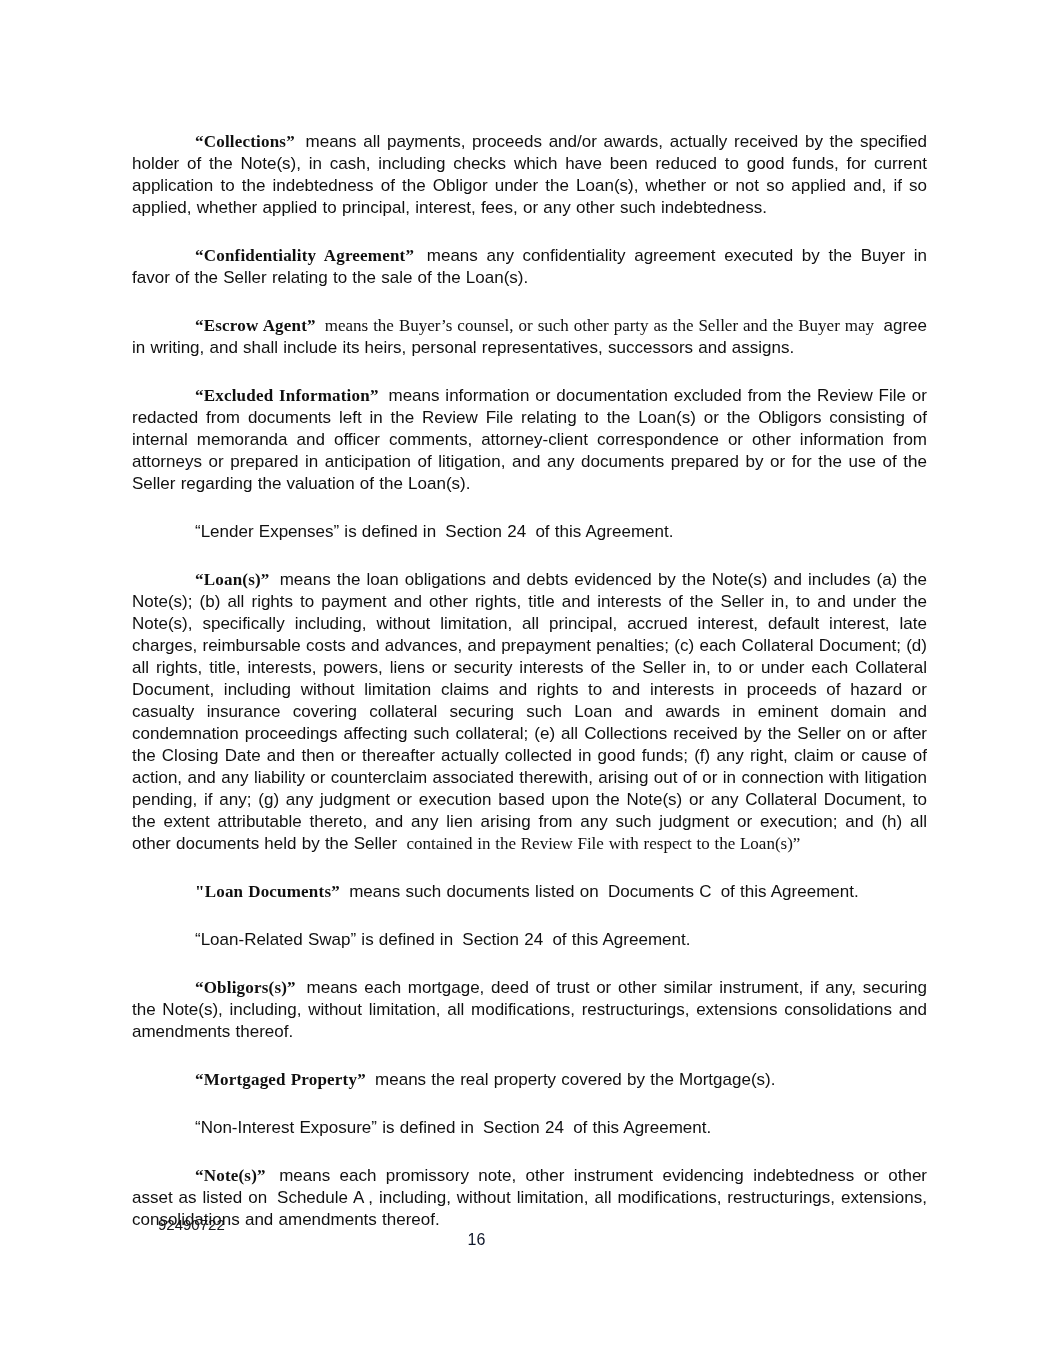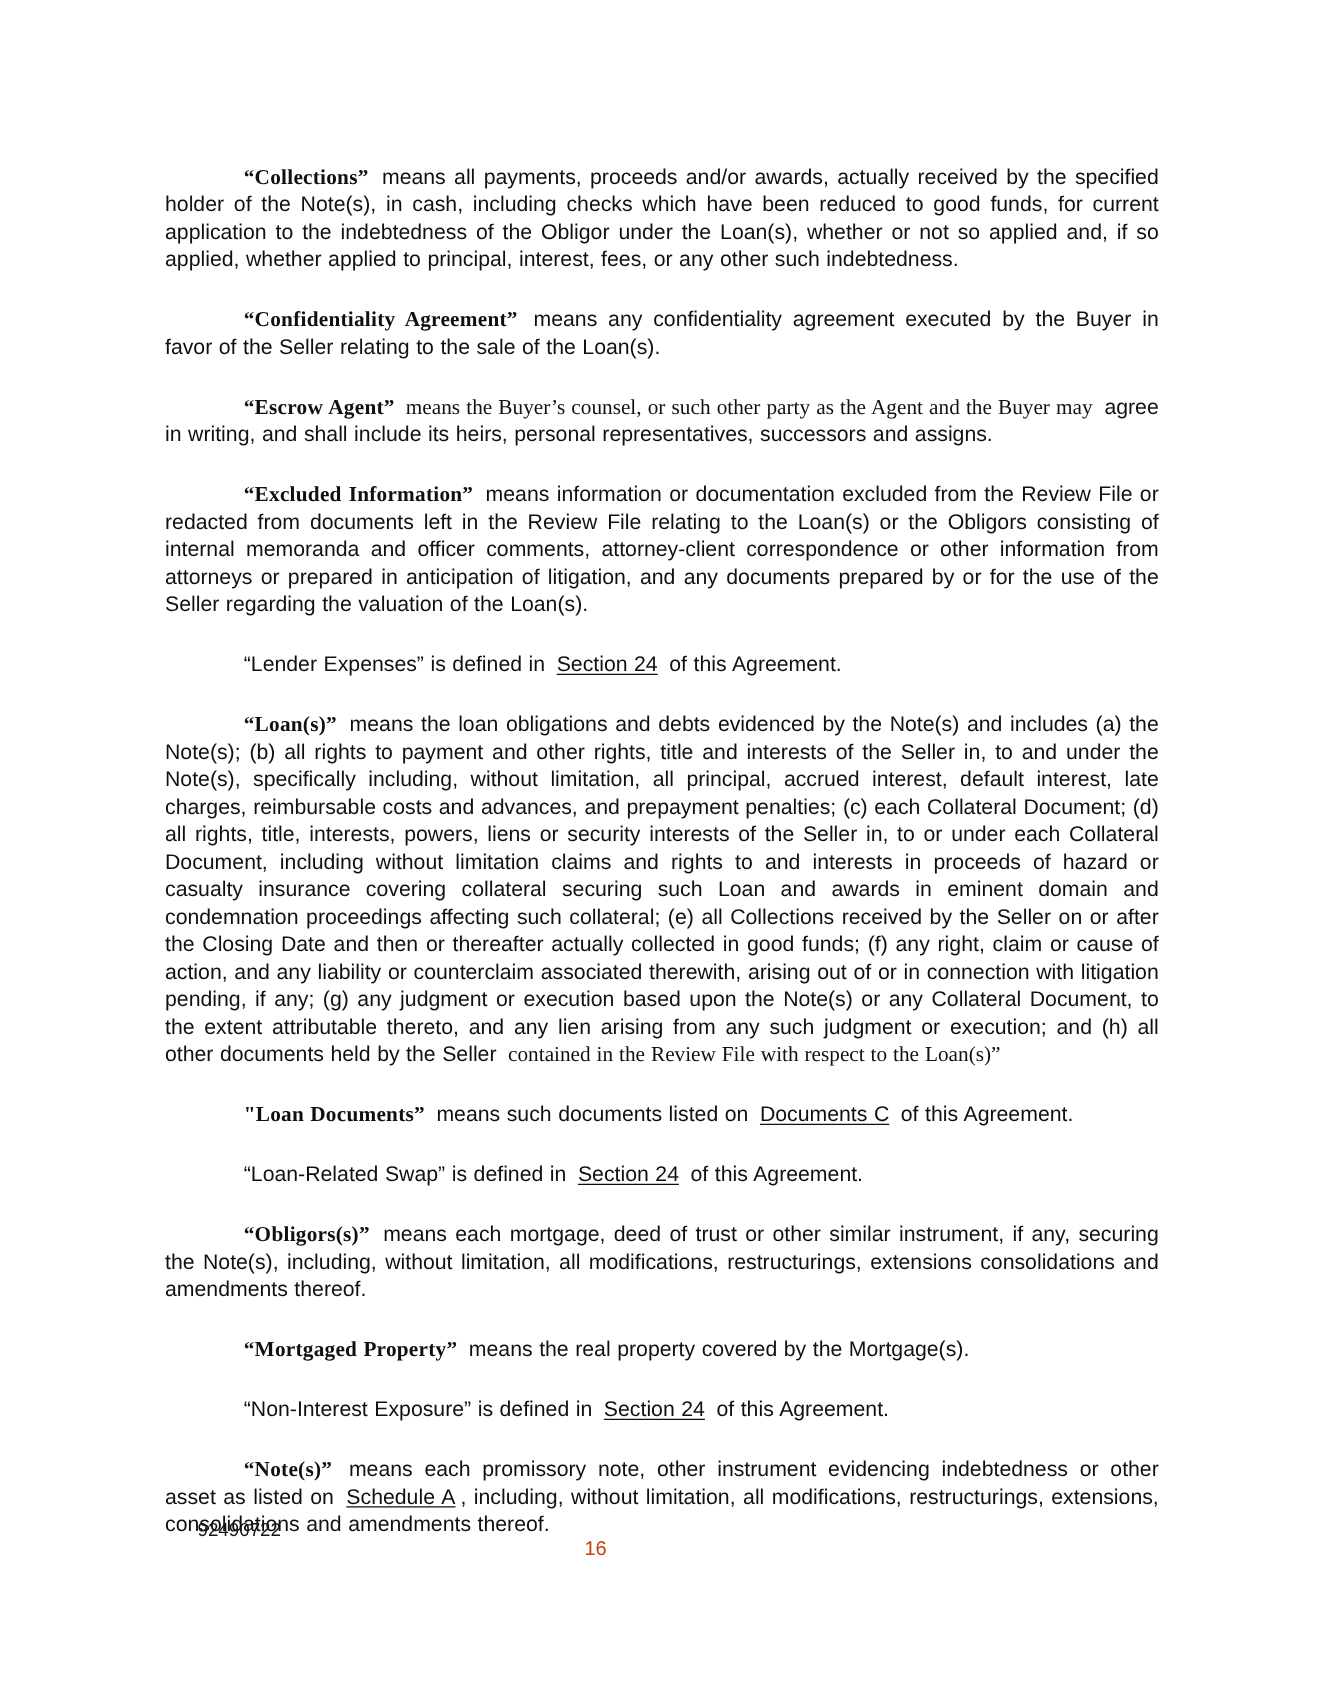--- a/index.html
+++ b/index.html
@@ -34,50 +34,49 @@
   .para:last-child { margin-bottom: 0; }
   .term {
     font-family: "Liberation Serif", serif;
     font-weight: bold;
     letter-spacing: 0.2px;
   }
   .serif {
     font-family: "Liberation Serif", serif;
   }
   .u {
-    text-decoration: underline;
     text-underline-offset: 2px;
   }
   .page-number {
     position: absolute;
     left: 0;
     top: 1227px;
     width: 949px;
     text-align: center;
     font-size: 16px;
-    color: #c2410c;
+    color: #0f172a;
   }
   .doc-number {
     position: absolute;
     left: 124px;
     top: 1212px;
     font-size: 15px;
     color: #151515;
     margin-left: 30px;
   }
 </style>
 </head>
 <body style="background: rgb(255, 255, 255);">
 
 <div class="page">
   <main class="doc">
     <div>
         <p class="para"><span class="term">“Collections”</span><span> means all payments, proceeds and/or awards, actually received by the specified holder of the Note(s), in cash, including checks which have been reduced to good funds, for current application to the indebtedness of the Obligor under the Loan(s), whether or not so applied and, if so applied, whether applied to principal, interest, fees, or any other such indebtedness.</span></p>
         <p class="para"><span class="term">“Confidentiality Agreement”</span><span> means any confidentiality agreement executed by the Buyer in favor of the Seller relating to the sale of the Loan(s).</span></p>
-        <p class="para"><span class="term">“Escrow Agent”</span><span class="serif"> means the Buyer’s counsel, or such other party as the Agent and the Buyer may</span><span> agree in writing, and shall include its heirs, personal representatives, successors and assigns.</span></p>
+        <p class="para"><span class="term">“Escrow Agent”</span><span class="serif"> means the Buyer’s counsel, or such other party as the Seller and the Buyer may</span><span> agree in writing, and shall include its heirs, personal representatives, successors and assigns.</span></p>
         <p class="para"><span class="term">“Excluded Information”</span><span> means information or documentation excluded from the Review File or redacted from documents left in the Review File relating to the Loan(s) or the Obligors consisting of internal memoranda and officer comments, attorney-client correspondence or other information from attorneys or prepared in anticipation of litigation, and any documents prepared by or for the use of the Seller regarding the valuation of the Loan(s).</span></p>
         <p class="para"><span>“Lender Expenses” is defined in </span><span class="u">Section 24</span><span> of this Agreement.</span></p>
         <p class="para"><span class="term">“Loan(s)”</span><span> means the loan obligations and debts evidenced by the Note(s) and includes (a) the Note(s); (b) all rights to payment and other rights, title and interests of the Seller in, to and under the Note(s), specifically including, without limitation, all principal, accrued interest, default interest, late charges, reimbursable costs and advances, and prepayment penalties; (c) each Collateral Document; (d) all rights, title, interests, powers, liens or security interests of the Seller in, to or under each Collateral Document, including without limitation claims and rights to and interests in proceeds of hazard or casualty insurance covering collateral securing such Loan and awards in eminent domain and condemnation proceedings affecting such collateral; (e) all Collections received by the Seller on or after the Closing Date and then or thereafter actually collected in good funds; (f) any right, claim or cause of action, and any liability or counterclaim associated therewith, arising out of or in connection with litigation pending, if any; (g) any judgment or execution based upon the Note(s) or any Collateral Document, to the extent attributable thereto, and any lien arising from any such judgment or execution; and (h) all other documents held by the Seller </span><span class="serif">contained in the Review File with respect to the Loan(s)”</span></p>
         <p class="para"><span class="term">"Loan Documents”</span><span> means such documents listed on </span><span class="u">Documents C</span><span> of this Agreement.</span></p>
         <p class="para"><span>“Loan-Related Swap” is defined in </span><span class="u">Section 24</span><span> of this Agreement.</span></p>
         <p class="para"><span class="term">“Obligors(s)”</span><span> means each mortgage, deed of trust or other similar instrument, if any, securing the Note(s), including, without limitation, all modifications, restructurings, extensions consolidations and amendments thereof.</span></p>
         <p class="para"><span class="term">“Mortgaged Property”</span><span> means the real property covered by the Mortgage(s).</span></p>
         <p class="para"><span>“Non-Interest Exposure” is defined in </span><span class="u">Section 24</span><span> of this Agreement.</span></p>
         <p class="para"><span class="term">“Note(s)”</span><span> means each promissory note, other instrument evidencing indebtedness or other asset as listed on </span><span class="u">Schedule A</span><span>, including, without limitation, all modifications, restructurings, extensions, consolidations and amendments thereof.</span></p>
       </div>

